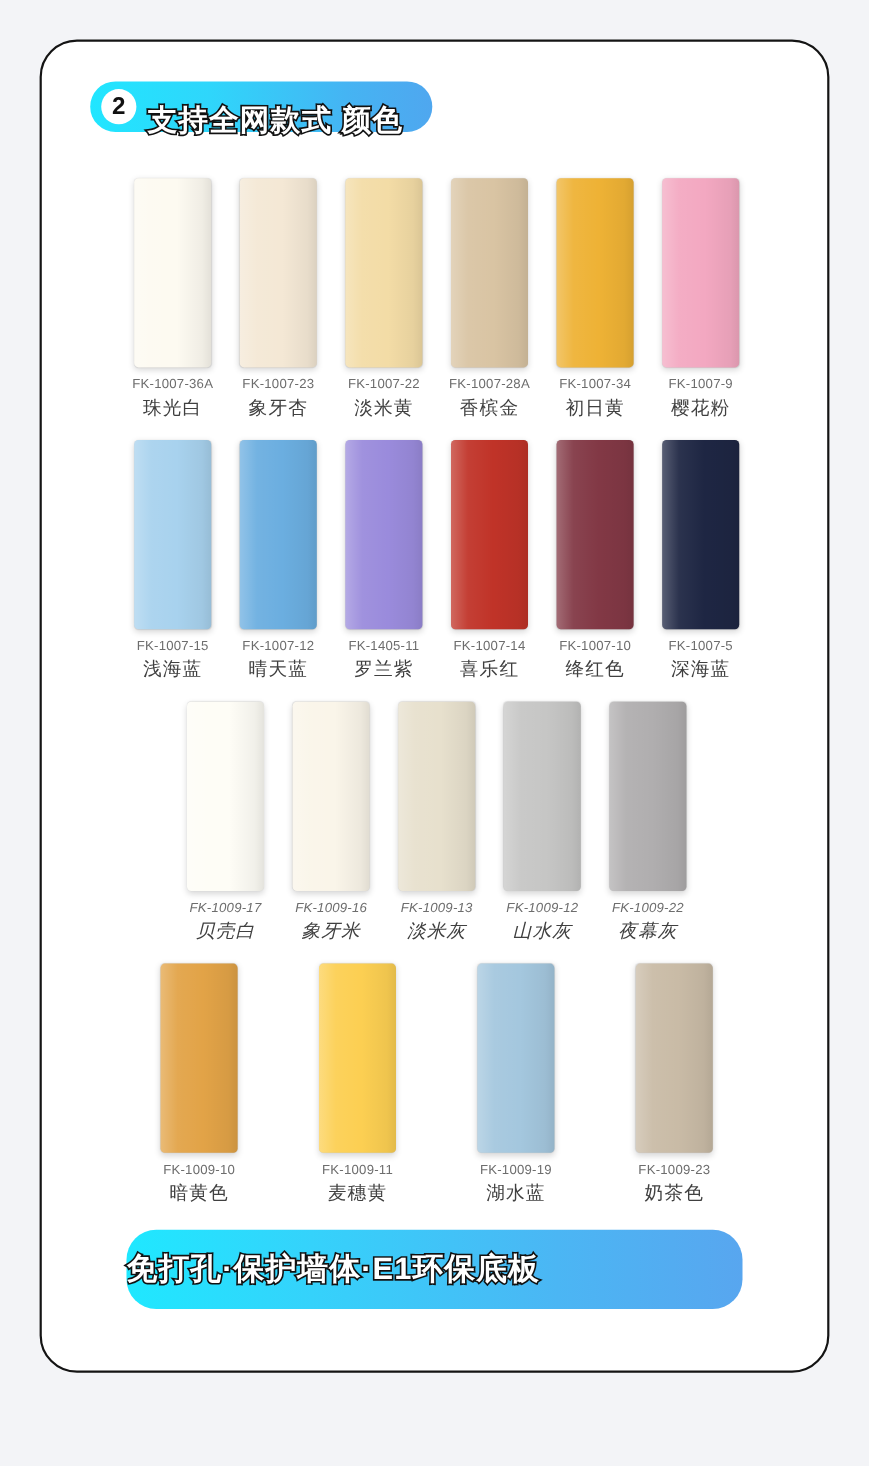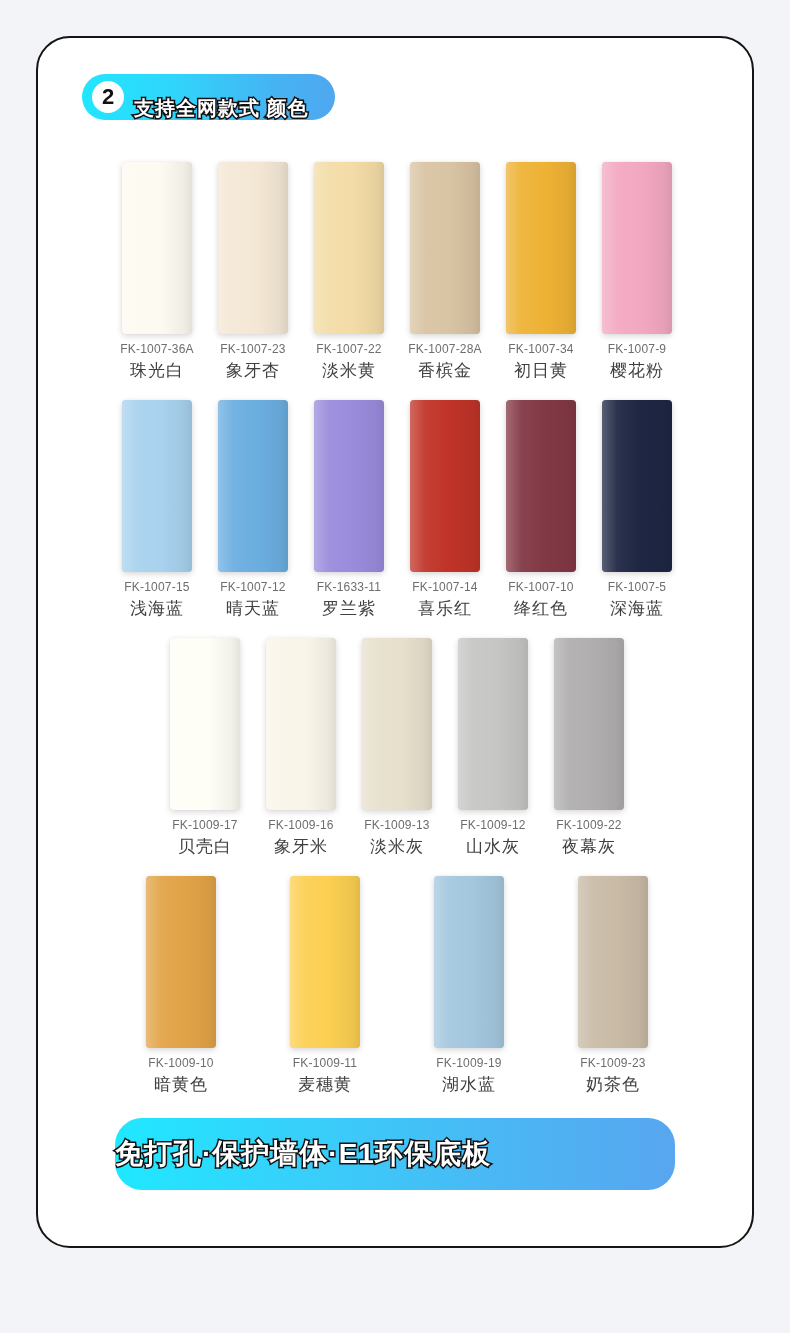--- a/index.html
+++ b/index.html
@@ -51,41 +51,41 @@
     background: #ffffff;
     color: #111111;
     font-size: 22px;
     font-weight: bold;
     display: flex;
     align-items: center;
     justify-content: center;
     line-height: 1;
   }
   .header-text {
-    font-size: 20px;
+    font-size: 27px;
     font-weight: bold;
     color: #ffffff;
     letter-spacing: 1px;
     -webkit-text-stroke: 3px #111111;
     paint-order: stroke fill;
     white-space: nowrap;
     margin-top: 23px;
   }
 
   
   .rows { position: absolute; left: 0; top: 112px; width: 718px; }
 
   .row {
     display: flex;
     justify-content: center;
     align-items: flex-start;
   }
   .row-1 { margin-top: 12px; }
   .row-2 { margin-top: 18px; }
-  .row-3 { margin-top: 18px; }
+  .row-3 { margin-top: 18px; font-style: italic; }
   .row-4 { margin-top: 18px; gap: 48px; }
 
   .swatch-cell {
     width: 96px;
     display: flex;
     flex-direction: column;
     align-items: center;
   }
 
   .chip {
@@ -198,21 +198,21 @@
             <div class="code">FK-1007-15</div>
             <div class="cname">浅海蓝</div>
           </div>
           <div class="swatch-cell">
             <div class="chip" style="background: rgb(107, 174, 224);"></div>
             <div class="code">FK-1007-12</div>
             <div class="cname">晴天蓝</div>
           </div>
           <div class="swatch-cell">
             <div class="chip" style="background: rgb(154, 139, 220);"></div>
-            <div class="code">FK-1633-11</div>
+            <div class="code">FK-1405-11</div>
             <div class="cname">罗兰紫</div>
           </div>
           <div class="swatch-cell">
             <div class="chip" style="background: rgb(192, 51, 40);"></div>
             <div class="code">FK-1007-14</div>
             <div class="cname">喜乐红</div>
           </div>
           <div class="swatch-cell">
             <div class="chip" style="background: rgb(130, 56, 69);"></div>
             <div class="code">FK-1007-10</div>

